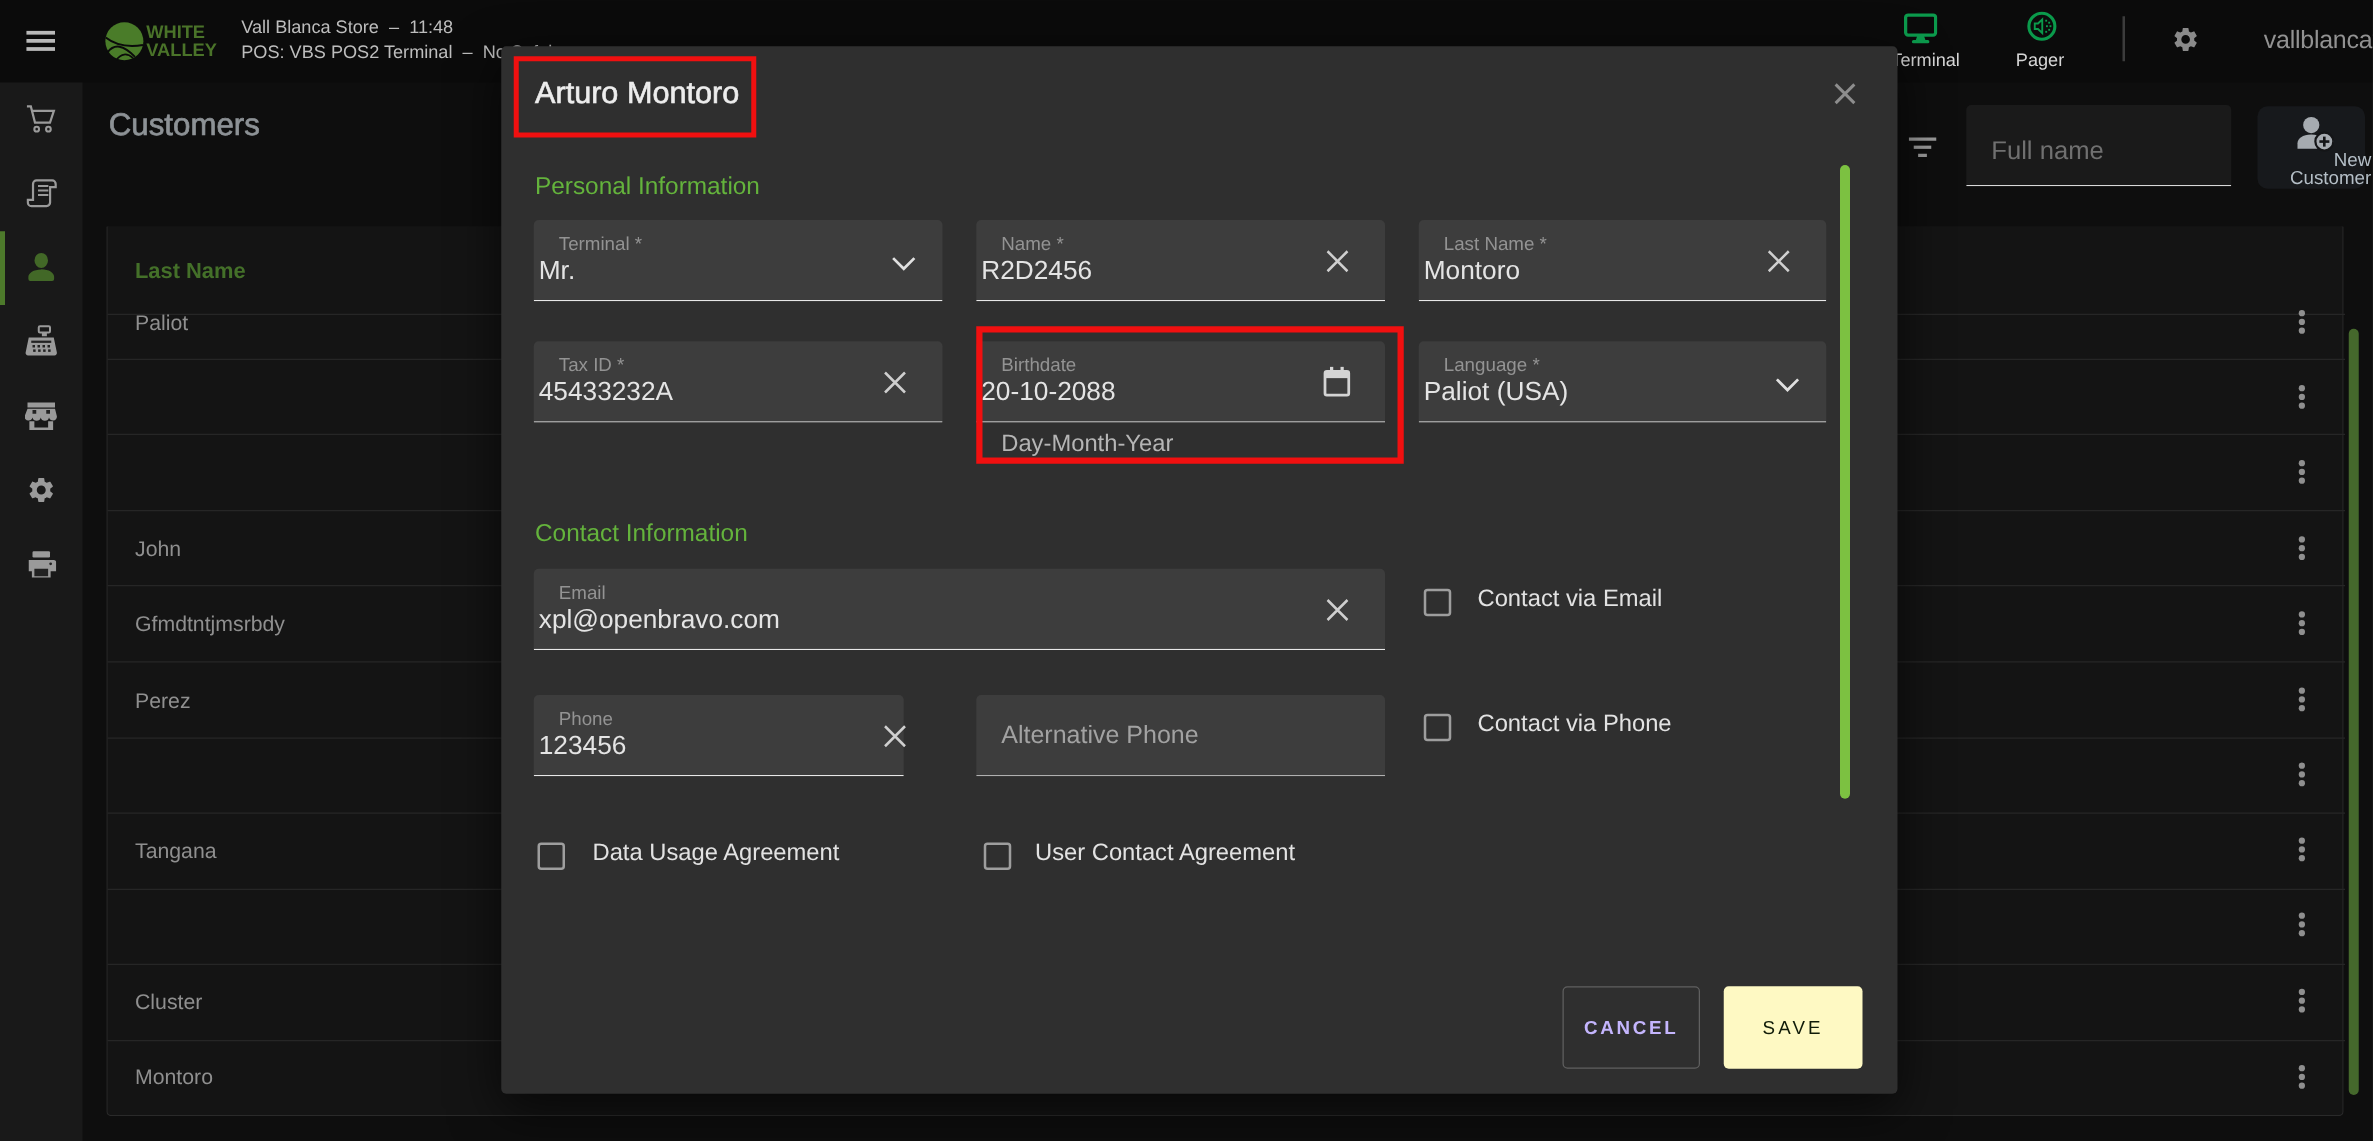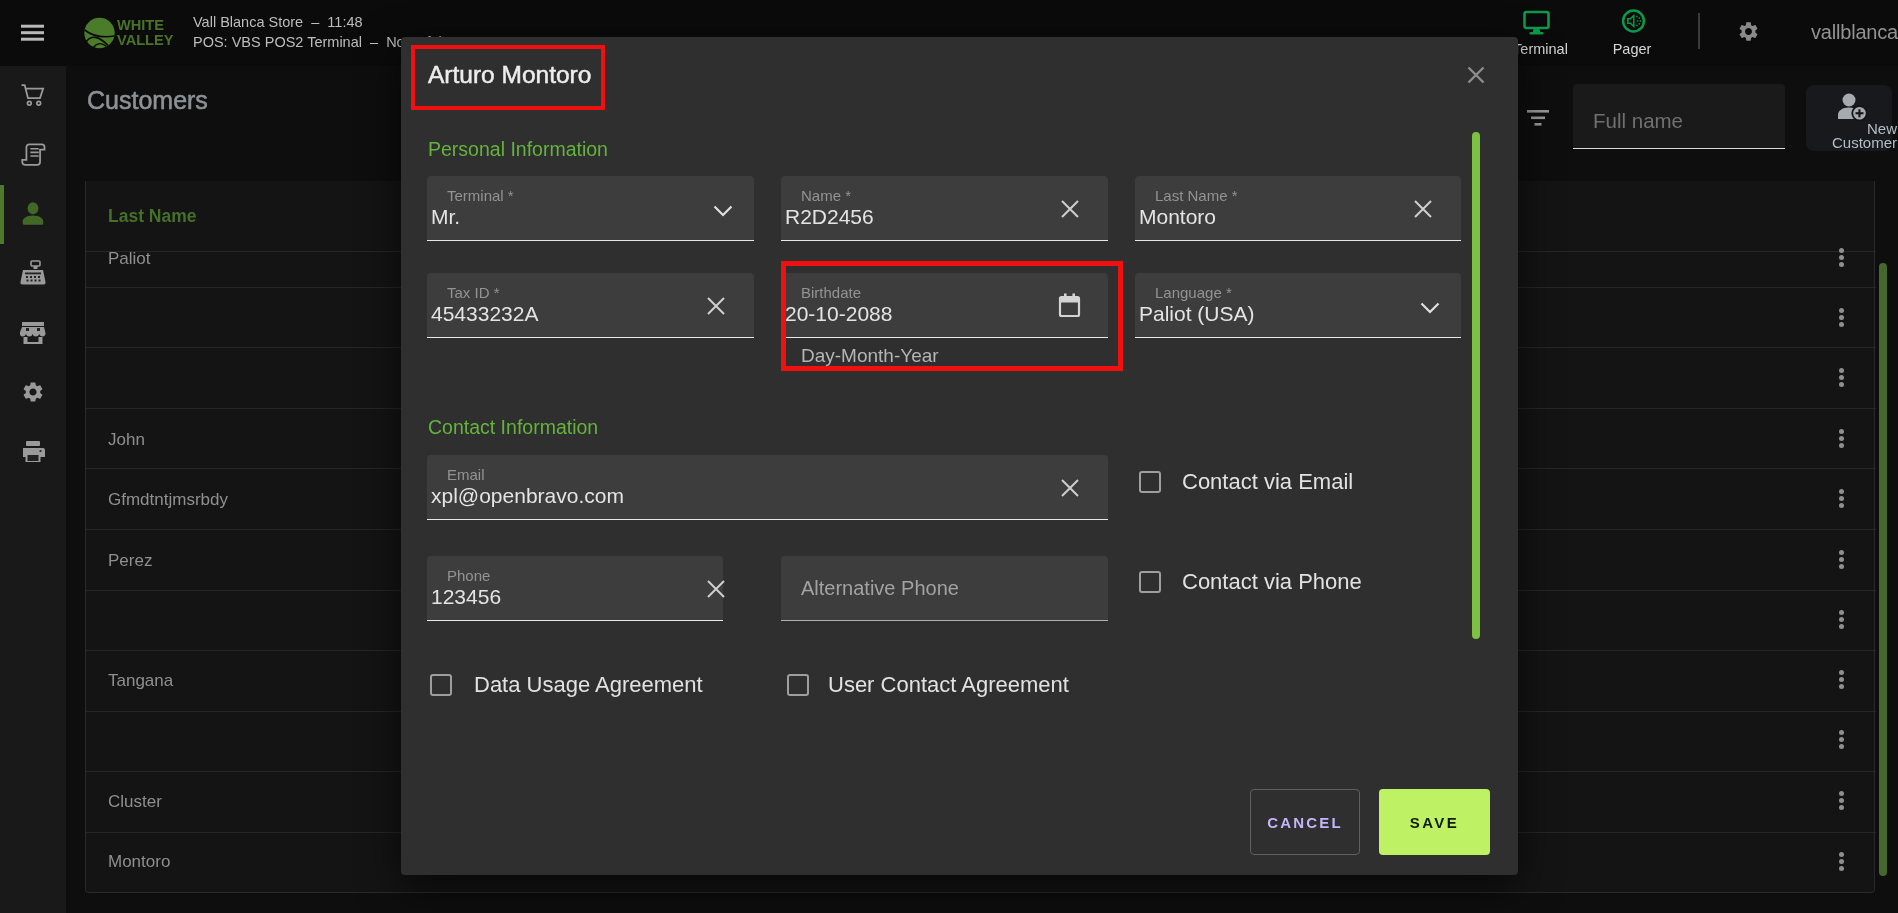--- a/index.html
+++ b/index.html
@@ -26,21 +26,21 @@
 
   
   #modal { left:401px; top:37px; width:1117px; height:838px; background:#2f2f2f;
            border-radius:4px; box-shadow:0 12px 40px rgba(0,0,0,0.65); }
   .sect { color:#64b33c; font-size:19.5px; }
   .fld { position:absolute; height:65px; background:#3d3d3d; border-radius:4px 4px 0 0;
          border-bottom:1px solid #e8e8e8; }
   .fld .lb { position:absolute; left:20px; top:11px; font-size:15px; color:#939393; }
   .fld .vl { position:absolute; left:4px; top:29px; font-size:21px; color:#e4e4e4; }
   .chk { position:absolute; width:22px; height:22px; border:2.4px solid #9e9e9e; border-radius:3px; }
-  .chklb { position:absolute; font-size:22px; color:#e2e2e2; }
+  .chklb { position:absolute; font-size:19px; color:#e2e2e2; }
   .redbox { position:absolute; border:4px solid #f11010; }
 </style>
 </head>
 <body>
 <div id="stage">
 
   <div class="abs" id="topbar">
 
     <svg class="abs" style="left:21px;top:24px" width="24" height="18">
       <rect x="0" y="0.7" width="23" height="3" fill="#b9b9b9"></rect>
@@ -329,21 +329,21 @@
   <div class="chk" style="left:1139px;top:571px"></div>
   <div class="chklb" style="left:1182px;top:569px">Contact via Phone</div>
 
   <div class="chk" style="left:430px;top:674px"></div>
   <div class="chklb" style="left:474px;top:672px">Data Usage Agreement</div>
   <div class="chk" style="left:787px;top:674px"></div>
   <div class="chklb" style="left:828px;top:672px">User Contact Agreement</div>
 
   <div class="abs" style="left:1250px;top:789px;width:110px;height:66px;border:1px solid #606060;border-radius:4px;
        display:flex;align-items:center;justify-content:center;font-size:15px;font-weight:600;letter-spacing:2.2px;color:#c4b5fd">CANCEL</div>
-  <div class="abs" style="left:1379px;top:789px;width:111px;height:66px;background:#bef264;border-radius:4px;
-       display:flex;align-items:center;justify-content:center;font-size:15px;font-weight:700;letter-spacing:2.5px;color:#101b08">SAVE</div>
+  <div class="abs" style="left:1379px;top:789px;width:111px;height:66px;background:#fef9c3;border-radius:4px;
+       display:flex;align-items:center;justify-content:center;font-size:15px;font-weight:400;letter-spacing:2.5px;color:#101b08">SAVE</div>
 
   <div class="abs" style="left:1472px;top:132px;width:8px;height:507px;background:#7cc141;border-radius:4px"></div>
 
   <div class="redbox" style="left:411px;top:45px;width:194px;height:65px"></div>
   <div class="redbox" style="left:781px;top:261px;width:342px;height:110px;border-width:5px"></div>
 
 </div>
 
 </body></html>

